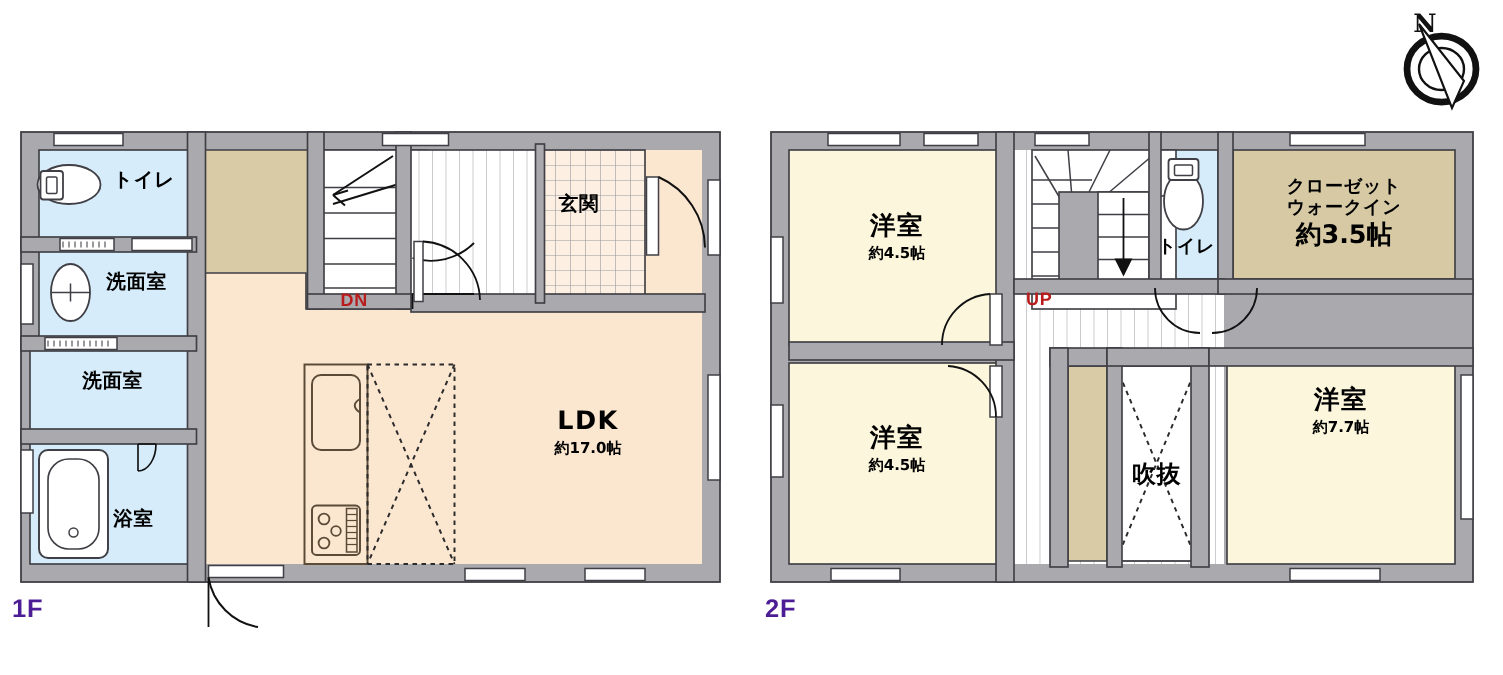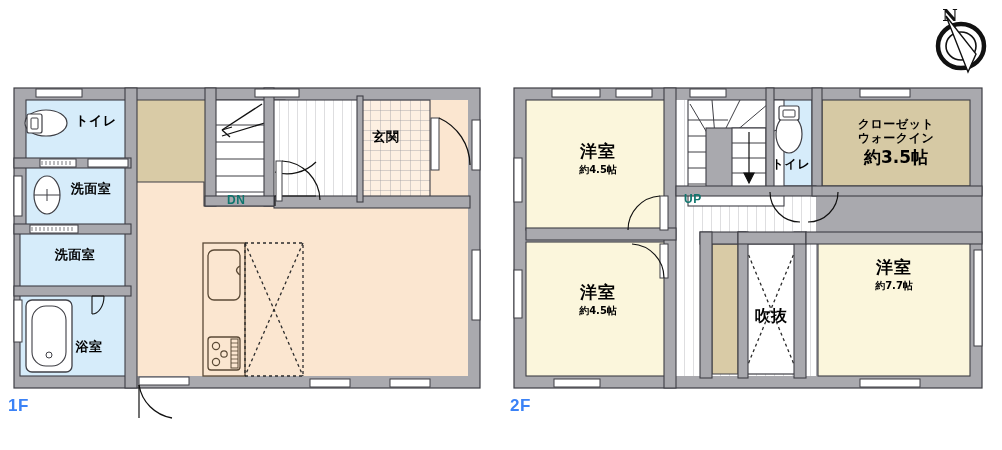--- a/index.html
+++ b/index.html
@@ -1,27 +1,27 @@
 <!DOCTYPE html>
 <html><head>
 <meta charset="utf-8">
 <style>
   html,body{margin:0;padding:0;background:#ffffff;}
   body{width:1002px;height:450px;position:relative;overflow:hidden;
        font-family:"DejaVu Sans","Liberation Sans",sans-serif;}
   .plan{position:absolute;top:0;left:0;width:1002px;height:450px;}
-  .floor-label{position:absolute;font-size:17px;font-weight:700;color:#3b82f6;
+  .floor-label{position:absolute;font-size:17px;font-weight:700;color:#4c1d95;
                font-family:"Liberation Sans",sans-serif;letter-spacing:0.5px;}
   .rm-label{position:absolute;text-align:center;color:#000000;line-height:1.15;
             font-weight:700;white-space:nowrap;}
   .rm-name{display:block;font-size:17px;letter-spacing:1px;}
   .rm-name.sm{font-size:13px;letter-spacing:0.5px;}
   .rm-area{display:block;font-size:10px;letter-spacing:0px;margin-top:2px;}
   .rm-area.sm{font-size:17px;}
-  .tag{position:absolute;font-size:12px;font-weight:700;color:#0f766e;
+  .tag{position:absolute;font-size:12px;font-weight:700;color:#b91c1c;
        font-family:"Liberation Sans",sans-serif;letter-spacing:0.5px;}
   .compass{position:absolute;}
   svg{display:block;}
 </style>
 </head>
 <body>
 
 <div class="plan">
 
 <svg width="1002" height="450" style="position:absolute;top:0;left:0">
@@ -320,20 +320,24 @@
 </div>
 
 <div class="rm-label" style="left:58px;top:340px;width:62px;">
   <span class="rm-name sm">浴室</span>
 </div>
 
 <div class="rm-label" style="left:362px;top:130px;width:48px;">
   <span class="rm-name sm">玄関</span>
 </div>
 
+<div class="rm-label" style="left:322px;top:272px;width:140px;">
+  <span class="rm-name">LDK</span>
+  <span class="rm-area">約17.0帖</span>
+</div>
 
 <div class="tag" style="left:227px;top:193px;">
   <span>DN</span>
 </div>
 
 <div class="floor-label" style="left:8px;top:396px;">
   <span>1F</span>
 </div>
 
 <div class="rm-label" style="left:552px;top:142px;width:92px;">

